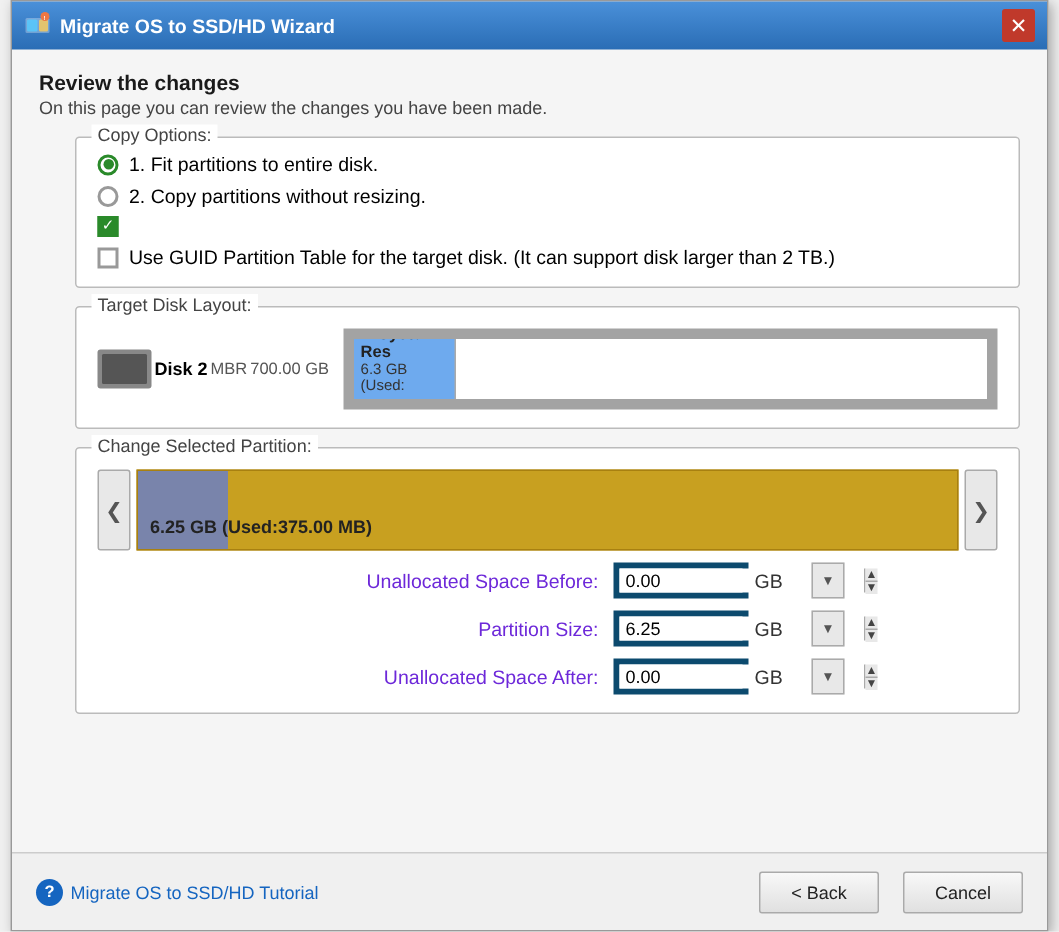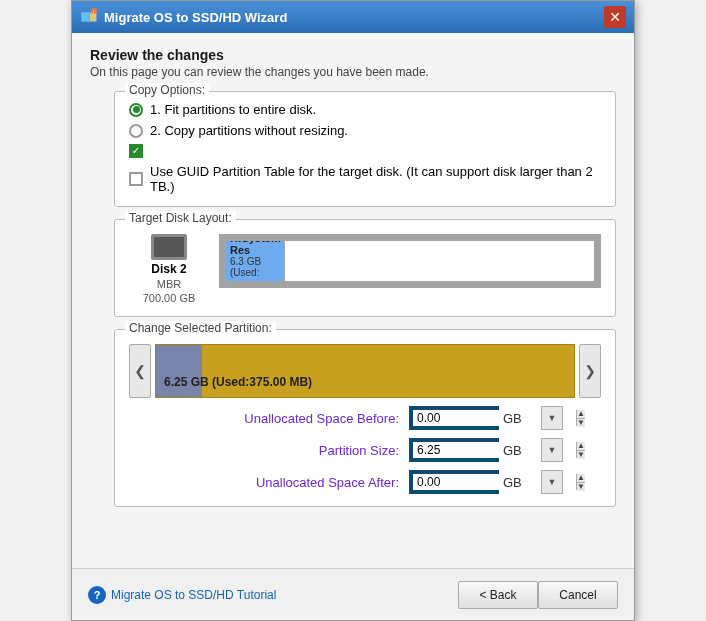--- a/index.html
+++ b/index.html
@@ -8,21 +8,21 @@
       font-size: 13px;
       background: #f0f0f0;
       display: flex;
       justify-content: center;
       align-items: center;
       width: 706px;
       height: 621px;
       overflow: hidden;
     }
     .window {
-      width: 564px;
+      width: 692px;
       height: 621px;
       background: #f5f5f5;
       border: 1px solid #999;
       display: flex;
       flex-direction: column;
       box-shadow: 2px 2px 8px rgba(0,0,0,0.3);
     }
     .title-bar {
       background: linear-gradient(to bottom, #4a90d9, #2a6db5);
       color: white;
@@ -154,21 +154,21 @@
 
     
     .disk-layout {
       display: flex;
       align-items: stretch;
       gap: 10px;
       margin-top: 4px;
     }
     .disk-info {
       display: flex;
-      flex-direction: column;
+      flex-direction: row;
       align-items: center;
       justify-content: center;
       min-width: 80px;
       gap: 2px;
     }
     .disk-icon {
       width: 36px;
       height: 26px;
       background: #888;
       border-radius: 2px;
@@ -366,21 +366,21 @@
       display: flex;
       align-items: center;
       justify-content: center;
       font-size: 11px;
       font-weight: 700;
       flex-shrink: 0;
     }
     .footer-buttons {
       margin-left: auto;
       display: flex;
-      gap: 0;
+      gap: 16px;
     }
     .btn {
       min-width: 80px;
       height: 28px;
       padding: 0 14px;
       border: 1px solid #aaa;
       background: linear-gradient(to bottom, #f8f8f8, #e0e0e0);
       cursor: pointer;
       font-size: 12px;
       border-radius: 2px;

